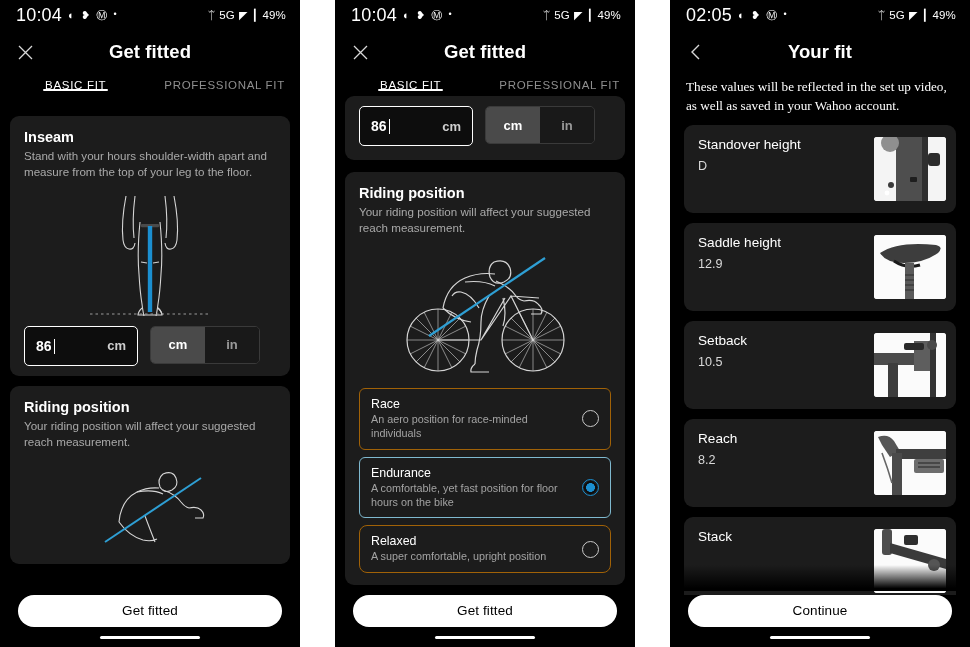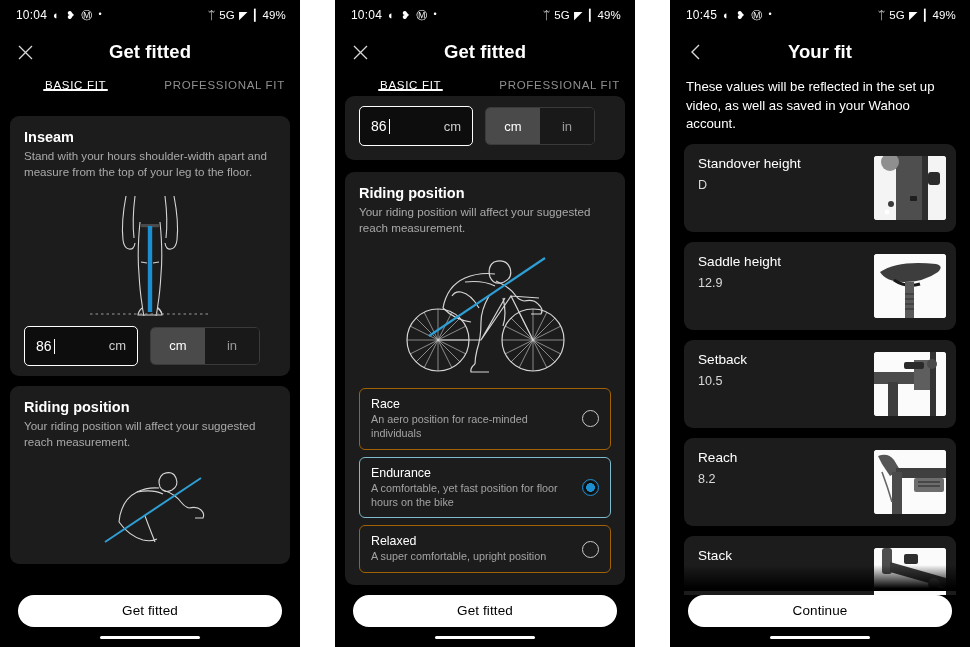--- a/index.html
+++ b/index.html
@@ -32,21 +32,21 @@
     display: flex;
     align-items: center;
     justify-content: space-between;
     padding: 0 14px 0 16px;
     color: #ffffff;
     font-size: 11.5px;
     letter-spacing: .2px;
   }
   .sb-left { display: flex; align-items: center; gap: 6px; }
   .sb-right { display: flex; align-items: center; gap: 4px; font-size: 11.5px; }
-  .sb-time { font-size: 12px; font-weight: 400; }
+  .sb-time { font-size: 18px; font-weight: 400; }
   .ic { display: inline-block; line-height: 1; font-size: 11px; color: #fff; }
   .dot-ic { font-size: 9px; position: relative; top: -1px; }
 
   
   .appbar {
     height: 44px;
     position: relative;
     display: flex;
     align-items: center;
     justify-content: center;
@@ -116,23 +116,24 @@
   .card-sub {
     color: #a9a9a9;
     font-size: 11.6px;
     line-height: 1.38;
   }
   .illus { display: flex; justify-content: center; margin-top: 8px; }
 
   
   .input-row {
     display: flex;
-    align-items: center;
+    align-items: flex-start;
     gap: 12px;
     margin-top: 10px;
+    font-weight: bold;
   }
   .num-input {
     flex: 0 0 auto;
     width: 114px; height: 40px;
     border: 1.6px solid #ffffff;
     border-radius: 5px;
     background: #0d0d0d;
     display: flex;
     align-items: center;
     justify-content: space-between;
@@ -220,20 +221,21 @@
     background: #ffffff;
     margin: 9px auto 0;
   }
 
   
   .intro {
     color: #ffffff;
     font-size: 13.2px;
     line-height: 1.42;
     padding: 4px 16px 10px;
+    font-family: Liberation Serif, serif;
   }
   .fitlist { padding: 0 14px; }
   .fitcard {
     background: #1c1c1c;
     border-radius: 9px;
     height: 88px;
     margin-bottom: 10px;
     display: flex;
     align-items: stretch;
     justify-content: space-between;
@@ -462,21 +464,21 @@
         </div>
 
         <div class="opt sel">
           <div class="opt-txt">
             <div class="opt-title">Endurance</div>
             <div class="opt-desc">A comfortable, yet fast position for floor hours on the bike</div>
           </div>
           <div class="radio on"></div>
         </div>
 
-        <div class="opt" style="margin-bottom:0;">
+        <div class="opt" style="margin-bottom:0;border-radius:8px;">
           <div class="opt-txt">
             <div class="opt-title">Relaxed</div>
             <div class="opt-desc">A super comfortable, upright position</div>
           </div>
           <div class="radio"></div>
         </div>
       </div>
     </div>
 
     <div class="bottom">
@@ -484,21 +486,21 @@
       <div class="homebar"></div>
     </div>
   </div>
 
   <div class="gap"></div>
 
   <div class="phone p3">
 
     <div class="statusbar">
       <div class="sb-left">
-        <span class="sb-time">10:45</span>
+        <span class="sb-time">02:05</span>
         <span class="ic">◐</span>
         <span class="ic">❥</span>
         <span class="ic">Ⓜ</span>
         <span class="ic dot-ic">•</span>
       </div>
       <div class="sb-right">
         <span class="ic">ᛠ</span>
         <span>5G</span>
         <span class="ic">◤</span>
         <span class="ic">┃</span>

